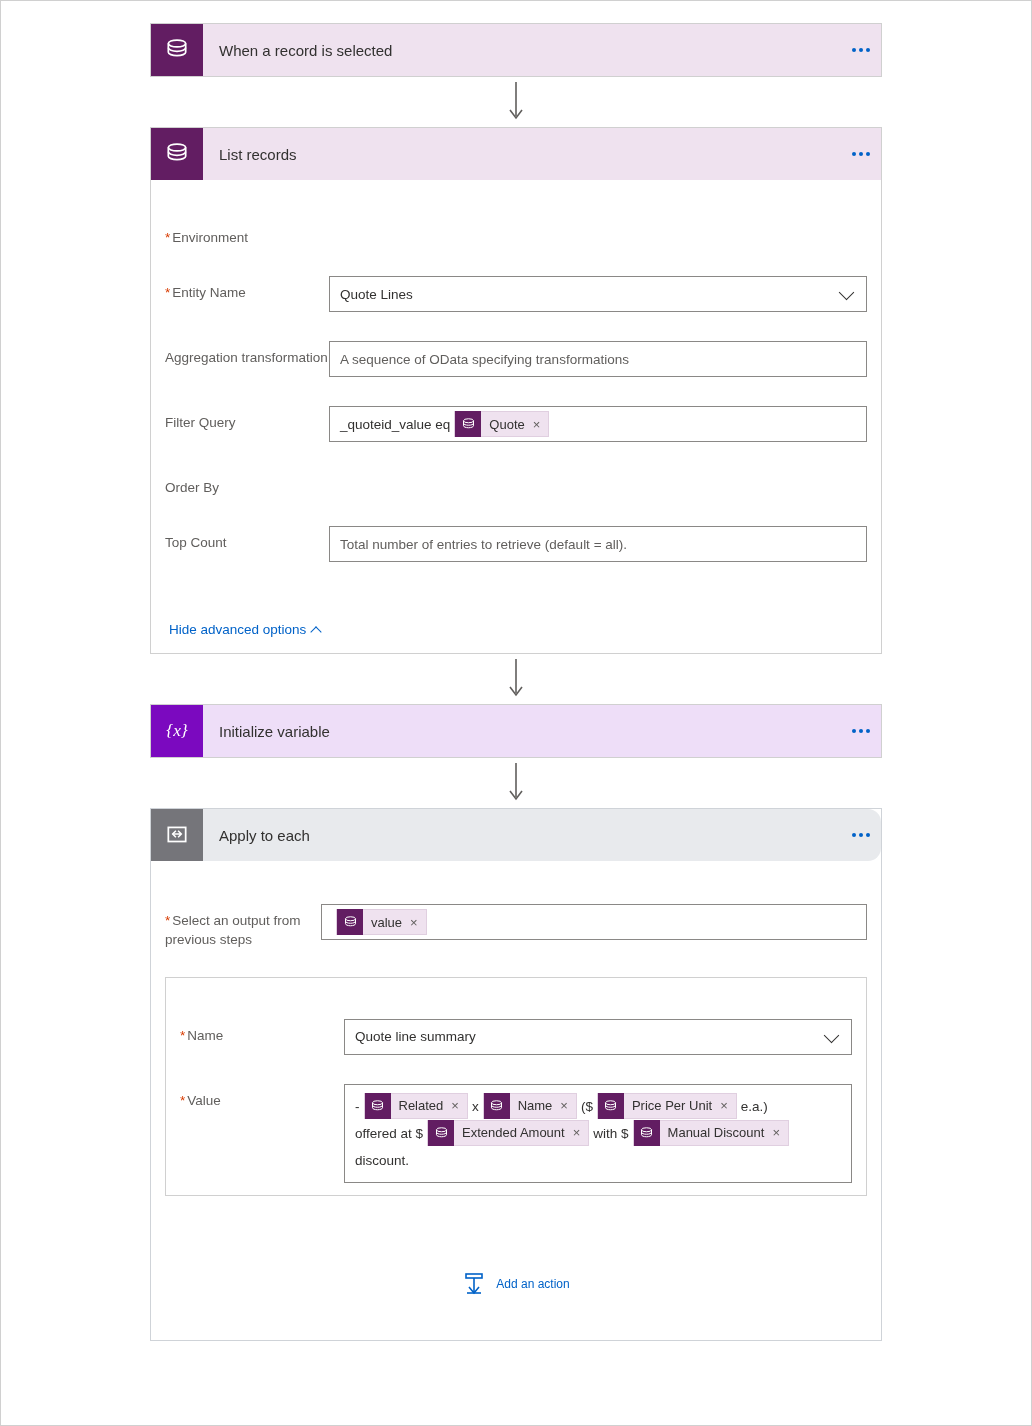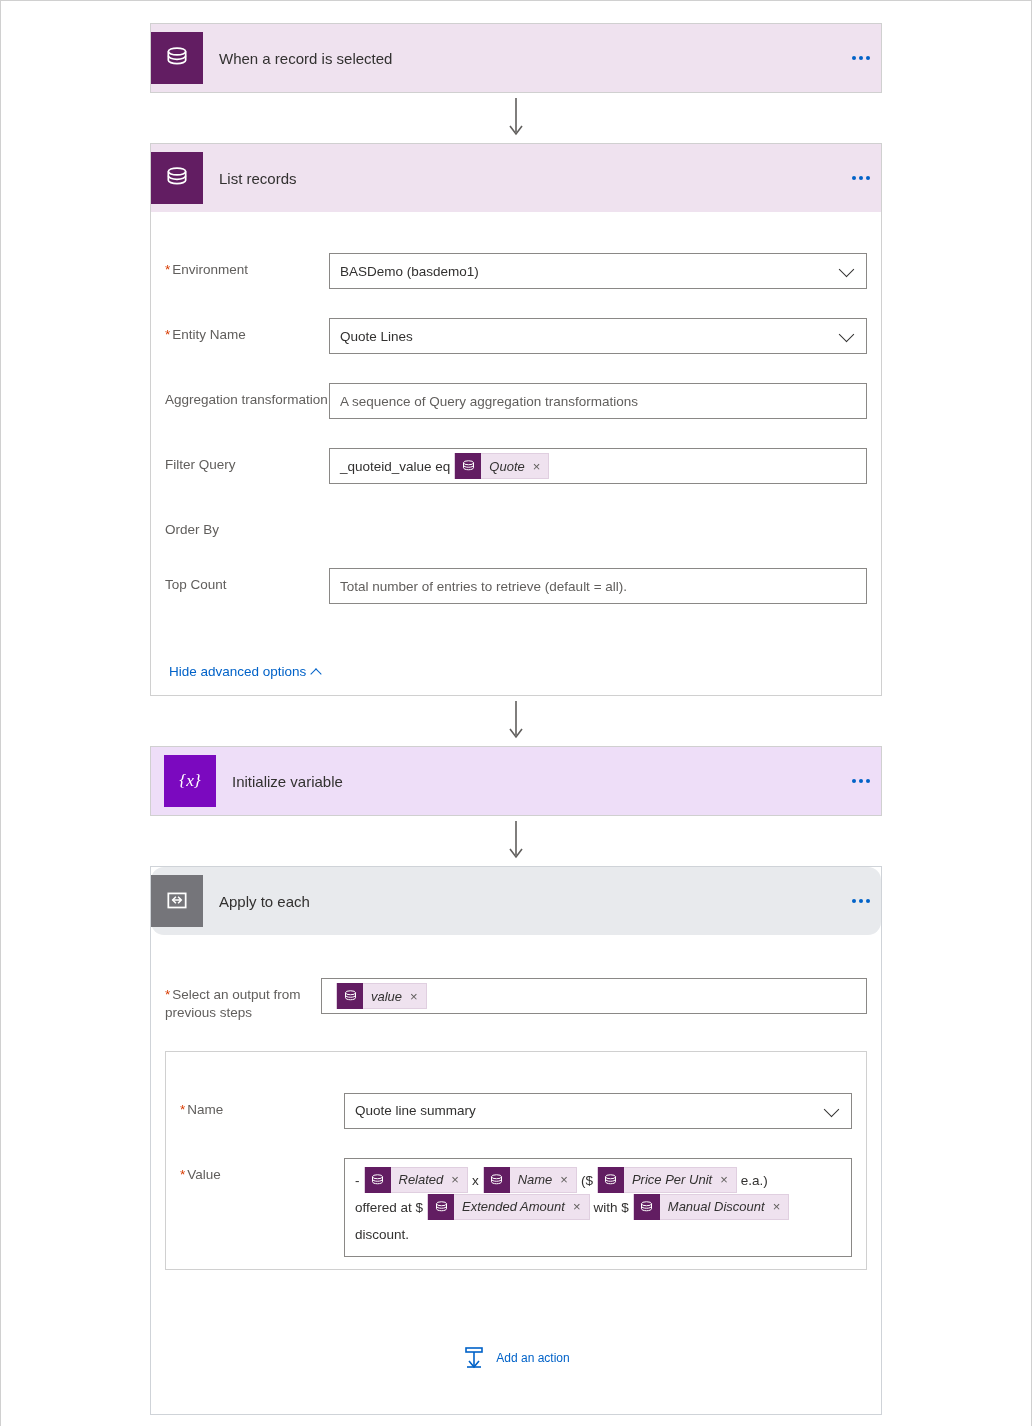--- a/index.html
+++ b/index.html
@@ -22,35 +22,35 @@
     align-items: center;
   }
   .card {
     width: 732px;
     border: 1px solid #d0d0d0;
     background: #fff;
   }
   .card-header {
     display: flex;
     align-items: center;
-    height: 68px;
+    height: 52px;
   }
   .icon-box {
     width: 52px;
     height: 52px;
     display: flex;
     align-items: center;
     justify-content: center;
     flex-shrink: 0;
   }
   .icon-box svg { width: 26px; height: 26px; }
   .purple-dark { background: #621d62; }
   .purple-light-header { background: #efe2ef; }
   .purple-bright { background: #7b09bf; }
-  .lavender-header { background: #eedef8; padding-left: 13px; }
+  .lavender-header { background: #eedef8; }
   .grey-icon { background: #75757a; }
   .grey-header { background: #e8eaed; border-radius: 13px; }
   .card-title {
     flex: 1;
     padding-left: 16px;
     font-size: 15px;
     color: #323130;
   }
   .card-header.purple-light-header .card-title,
   .card-header.lavender-header .card-title,
@@ -130,21 +130,21 @@
   }
   .token .tok-icon {
     width: 26px;
     height: 26px;
     background: #621d62;
     display: flex;
     align-items: center;
     justify-content: center;
   }
   .token .tok-icon svg { width: 15px; height: 15px; }
-  .token .tok-label { padding: 0 6px 0 8px; font-style: italic; }
+  .token .tok-label { padding: 0 6px 0 8px; }
   .token .tok-x { padding: 0 8px 0 2px; cursor: pointer; color: #605e5c; }
   .adv-link {
     color: #0162c8;
     font-size: 13.5px;
     padding: 6px 4px 4px 4px;
     display: inline-flex;
     align-items: center;
     cursor: pointer;
     margin-top: 44px;
   }
@@ -252,29 +252,28 @@
         <div class="card-title">List records</div>
         <div class="ellipsis">
             <span></span>
             <span></span>
             <span></span>
           </div>
       </div>
       <div class="card-body">
         <div class="row">
           <div class="label req">Environment</div>
-          <div class="field select">BASDemo (basdemo1)</div>
         </div>
         <div class="row">
           <div class="label req">Entity Name</div>
           <div class="field select">Quote Lines</div>
         </div>
         <div class="row">
           <div class="label">Aggregation transformation</div>
-          <div class="field placeholder">A sequence of Query aggregation transformations</div>
+          <div class="field placeholder">A sequence of OData specifying transformations</div>
         </div>
         <div class="row">
           <div class="label">Filter Query</div>
           <div class="field">
             <span>_quoteid_value eq</span>
             <span class="token">
               <span class="tok-icon">
                   <svg viewBox="0 0 24 24">
                     <use href="#db-icon"></use>
                   </svg>

